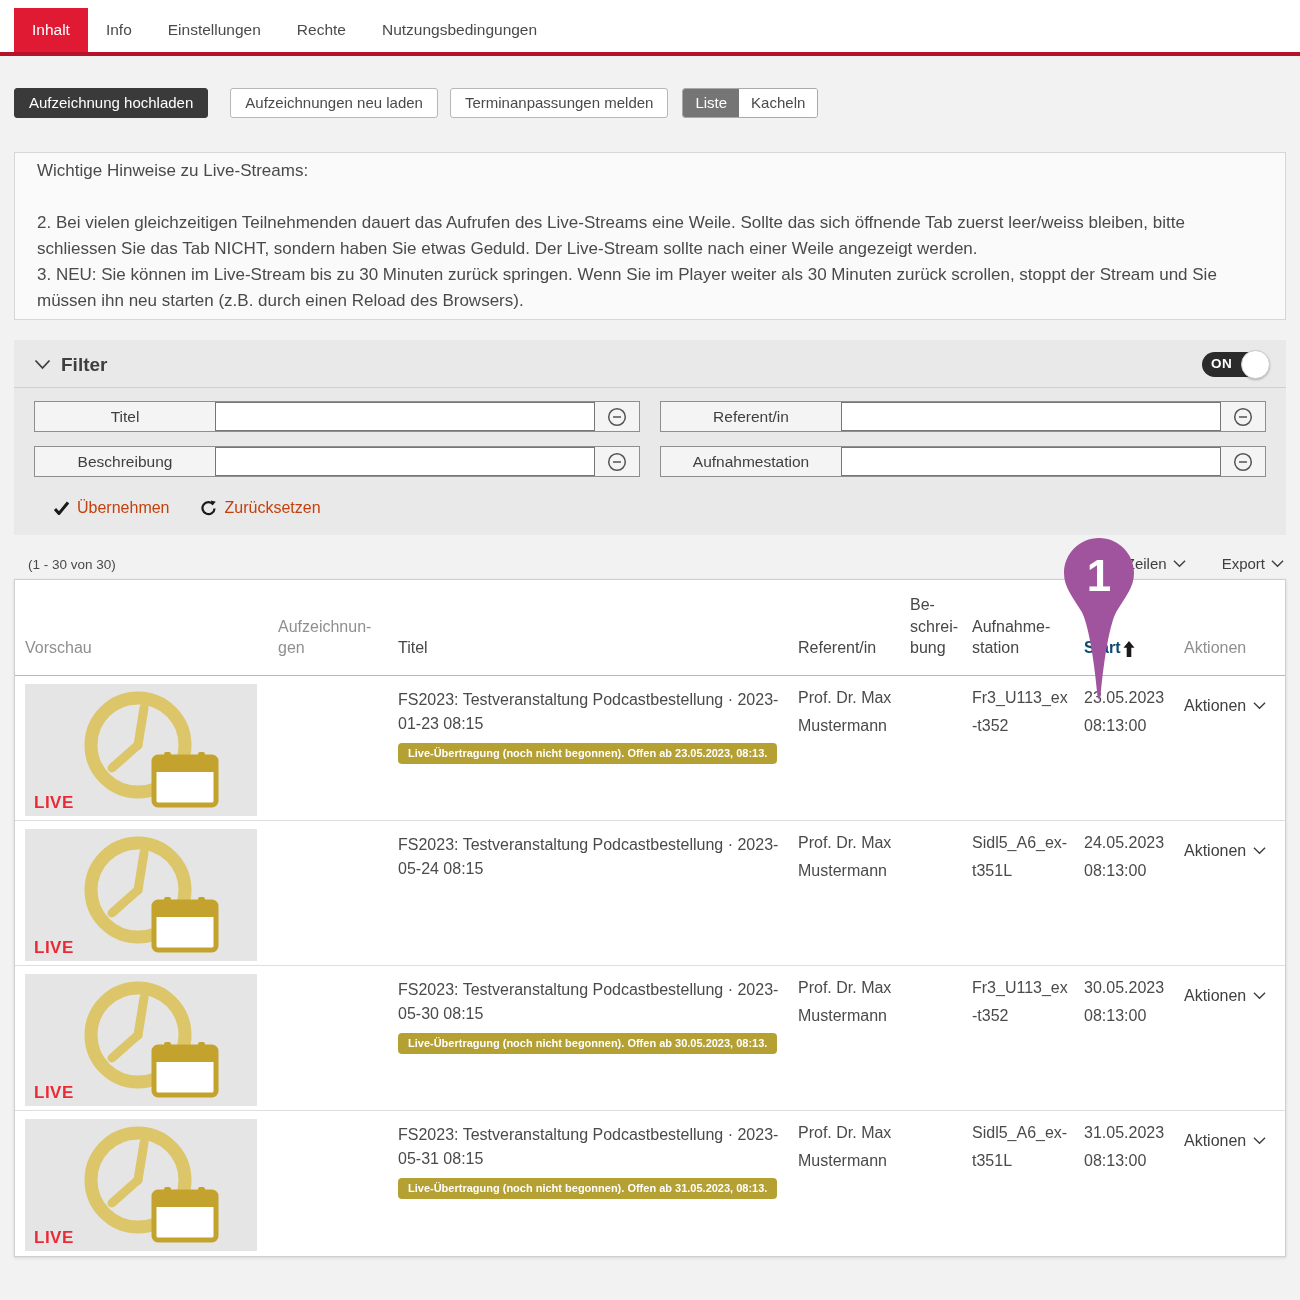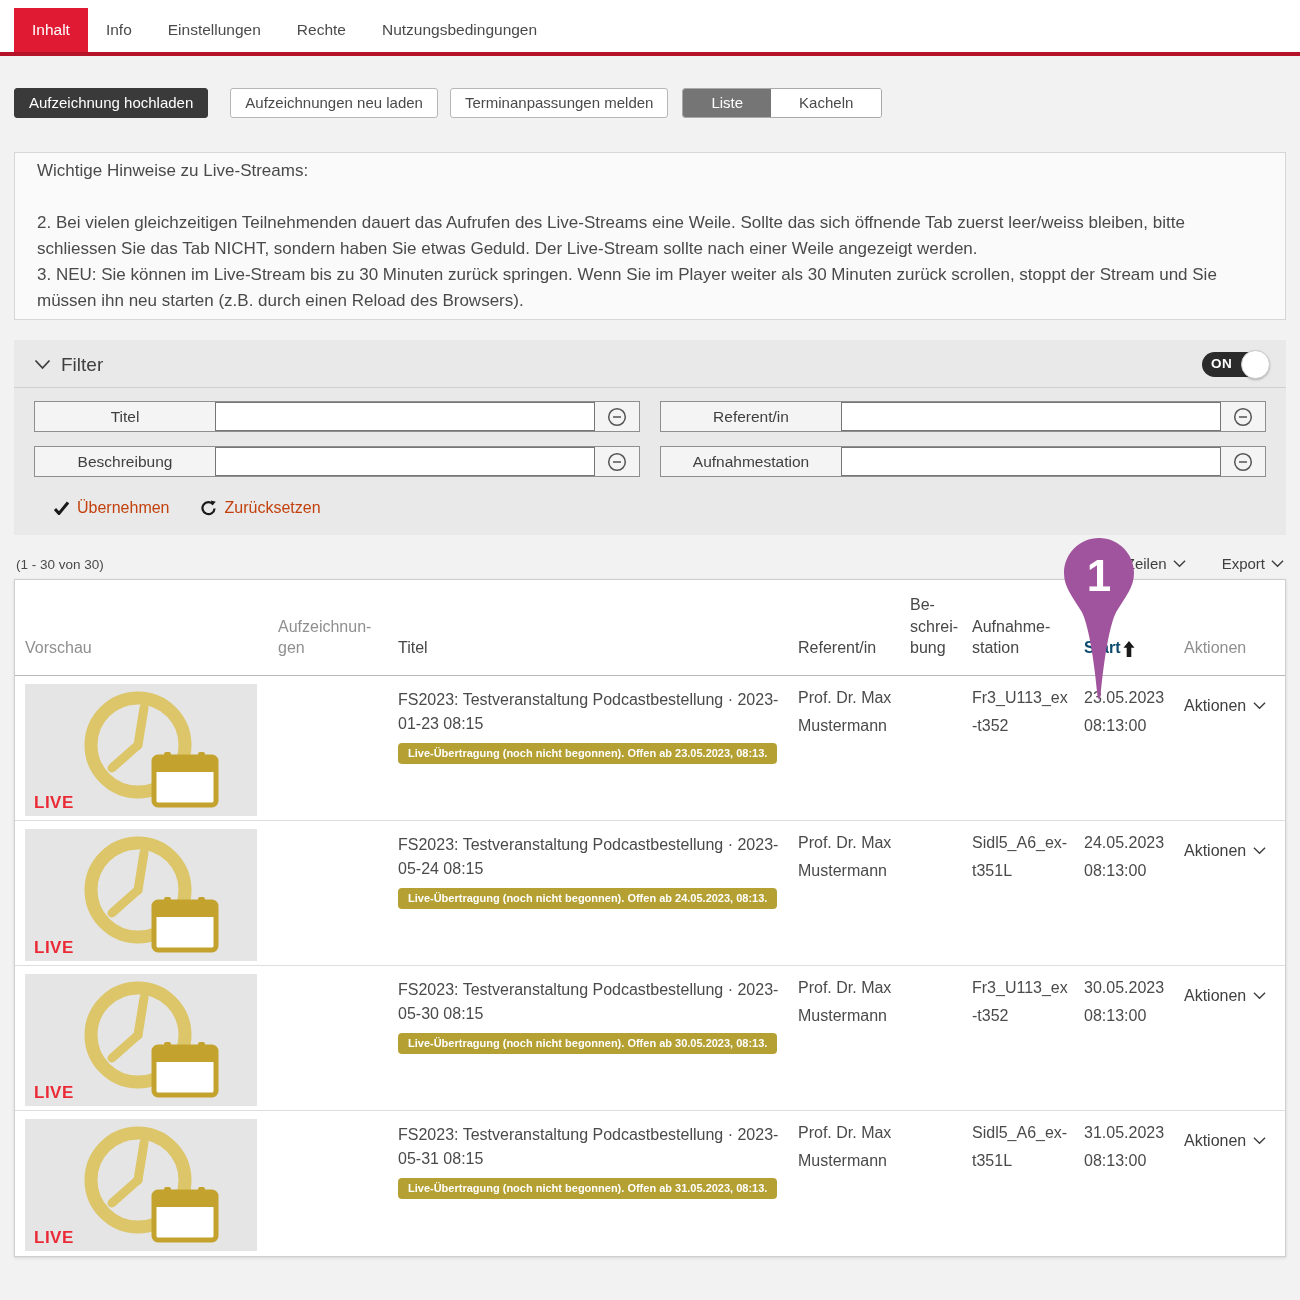--- a/index.html
+++ b/index.html
@@ -11,47 +11,47 @@
   .tabbar .tabs { display:flex; }
   .tab { height:44px; line-height:44px; padding:0 18px; font-size:15.5px; color:#4a4a4a; cursor:pointer; }
   .tab.active { background:#e01a33; color:#fff; }
 
   
   .toolbar { margin:32px 14px 0 14px; display:flex; align-items:center; }
   .btn { height:30px; line-height:28px; padding:0 14px; font-size:15px; border-radius:3px; cursor:pointer; white-space:nowrap; }
   .btn-dark { background:#3a3a3a; color:#fff; border:1px solid #3a3a3a; margin-right:22px; }
   .btn-light { background:#fff; color:#4a4a4a; border:1px solid #b7b7b7; margin-right:12px; }
   .viewtoggle { display:flex; margin-left:2px; border:1px solid #a9a9a9; border-radius:3px; overflow:hidden; }
-  .viewtoggle .vbtn { height:28px; line-height:28px; padding:0 28px; font-size:15px; cursor:pointer; background:#fff; color:#4a4a4a; }
+  .viewtoggle .vbtn { height:28px; line-height:28px; padding:0 12px; font-size:15px; cursor:pointer; background:#fff; color:#4a4a4a; }
   .viewtoggle .vbtn.active { background:#757575; color:#fff; }
 
   
   .notice { margin:34px 14px 0 14px; background:#fafafa; border:1px solid #d6d6d6; padding:5px 22px; font-size:17px; line-height:26px; color:#4a4a4a; }
   .notice .nt { margin-bottom:26px; }
   .notice a { color:#2a2a2a; font-weight:bold; text-decoration:none; }
 
   
   .filter { margin:20px 14px 0 14px; background:#e9e9e9; }
   .filter-head { display:flex; align-items:center; padding:12px 20px 10px 20px; border-bottom:1px solid #cfcfcf; }
-  .filter-title { font-size:19px; color:#3f3f3f; margin-left:10px; cursor:pointer; }
+  .filter-title { font-size:19px; color:#3f3f3f; margin-left:10px; cursor:pointer;font-weight:bold; }
   .toggle { margin-left:auto; position:relative; width:64px; height:25px; background:#2b2b2b; border-radius:13px; cursor:pointer; }
   .toggle .on { position:absolute; left:9px; top:4px; color:#fff; font-weight:bold; font-size:13.5px; letter-spacing:.5px; }
   .toggle .knob { position:absolute; right:-4px; top:-2px; width:29px; height:29px; background:#fff; border:1px solid #c9c9c9; border-radius:50%; box-shadow:0 1px 2px rgba(0,0,0,.25); }
   .filter-body { padding:13px 20px 0 20px; }
   .frow { display:flex; gap:20px; margin-bottom:14px; }
   .fgroup { flex:1; display:flex; align-items:stretch; height:31px; border:1px solid #8f8f8f; background:#f4f4f4; }
   .flabel { width:180px; display:flex; align-items:center; justify-content:center; font-size:15.5px; color:#3f3f3f; }
   .fgroup input { flex:1; border:1px solid #767676; background:#fff; font-size:15px; padding:0 8px; outline:none; font-family:"Liberation Sans",sans-serif; }
   .fminus { width:44px; display:flex; align-items:center; justify-content:center; cursor:pointer; background:transparent; border:none; }
   .filter-actions { display:flex; align-items:center; gap:30px; padding:8px 20px 18px 20px; }
   .faction { display:flex; align-items:center; gap:8px; font-size:16px; color:#c2410c; cursor:pointer; }
 
   
   .tablesec { margin:20px 14px 0 14px; position:relative; }
-  .tabletop { display:flex; align-items:flex-end; margin:0 2px 7px 2px; }
+  .tabletop { display:flex; align-items:flex-end; margin:0 2px 7px 14px; }
   .count { font-size:13.5px; color:#4a4a4a; }
   .tcontrols { margin-left:auto; display:flex; gap:36px; font-size:15px; color:#3f3f3f; }
   .tcontrol { display:flex; align-items:center; gap:6px; cursor:pointer; white-space:nowrap; }
 
   .card { background:#fff; border:1px solid #cfcfcf; box-shadow:0 1px 3px rgba(0,0,0,.12); }
   .tgrid { display:grid; grid-template-columns:253px 120px 400px 112px 62px 112px 100px 1fr; padding:0 0 0 10px; }
   .thead { border-bottom:1px solid #b7b7b7; }
   .thead .hcell { display:flex; align-items:flex-end; padding:14px 14px 16px 0; min-height:88px; font-size:16px; line-height:1.35; }
   .hmut { color:#8f8f8f; }
   .hsort { color:#474747; cursor:pointer; }
@@ -259,21 +259,21 @@
           <rect x="139" y="68" width="7" height="13" rx="2" fill="#c3a32e"></rect>
               <rect x="173" y="68" width="7" height="13" rx="2" fill="#c3a32e"></rect>
           <rect x="129" y="73" width="62" height="48" rx="4" fill="#fff" stroke="#c3a32e" stroke-width="5"></rect>
           <path d="M131 75 h58 v13 h-58 z" fill="#c3a32e"></path>
         </svg>
         <span class="live">LIVE</span>
       </div>
         </div>
       <div class="cell"></div>
       <div class="cell"><div class="rtitle">FS2023: Testveranstaltung Podcastbestellung · 2023-05-24 08:15</div>
-        <span class="badge">Live-Übertragung (noch nicht begonnen). Offen ab 24.05.2023, 08:13.</span></div>
+        </div>
       <div class="cell wrapcol">Prof. Dr. Max Mustermann</div>
       <div class="cell"></div>
       <div class="cell wrapcol">Sidl5_A6_ex-t351L</div>
       <div class="cell">24.05.2023 08:13:00</div>
       <div class="cell">
           <span class="raction">
         <span>Aktionen</span>
         <svg width="13" height="9" viewBox="0 0 14 9">
               <polyline points="1,1.5 7,7.5 13,1.5" fill="none" stroke="#3f3f3f" stroke-width="1.5"></polyline>
             </svg>

